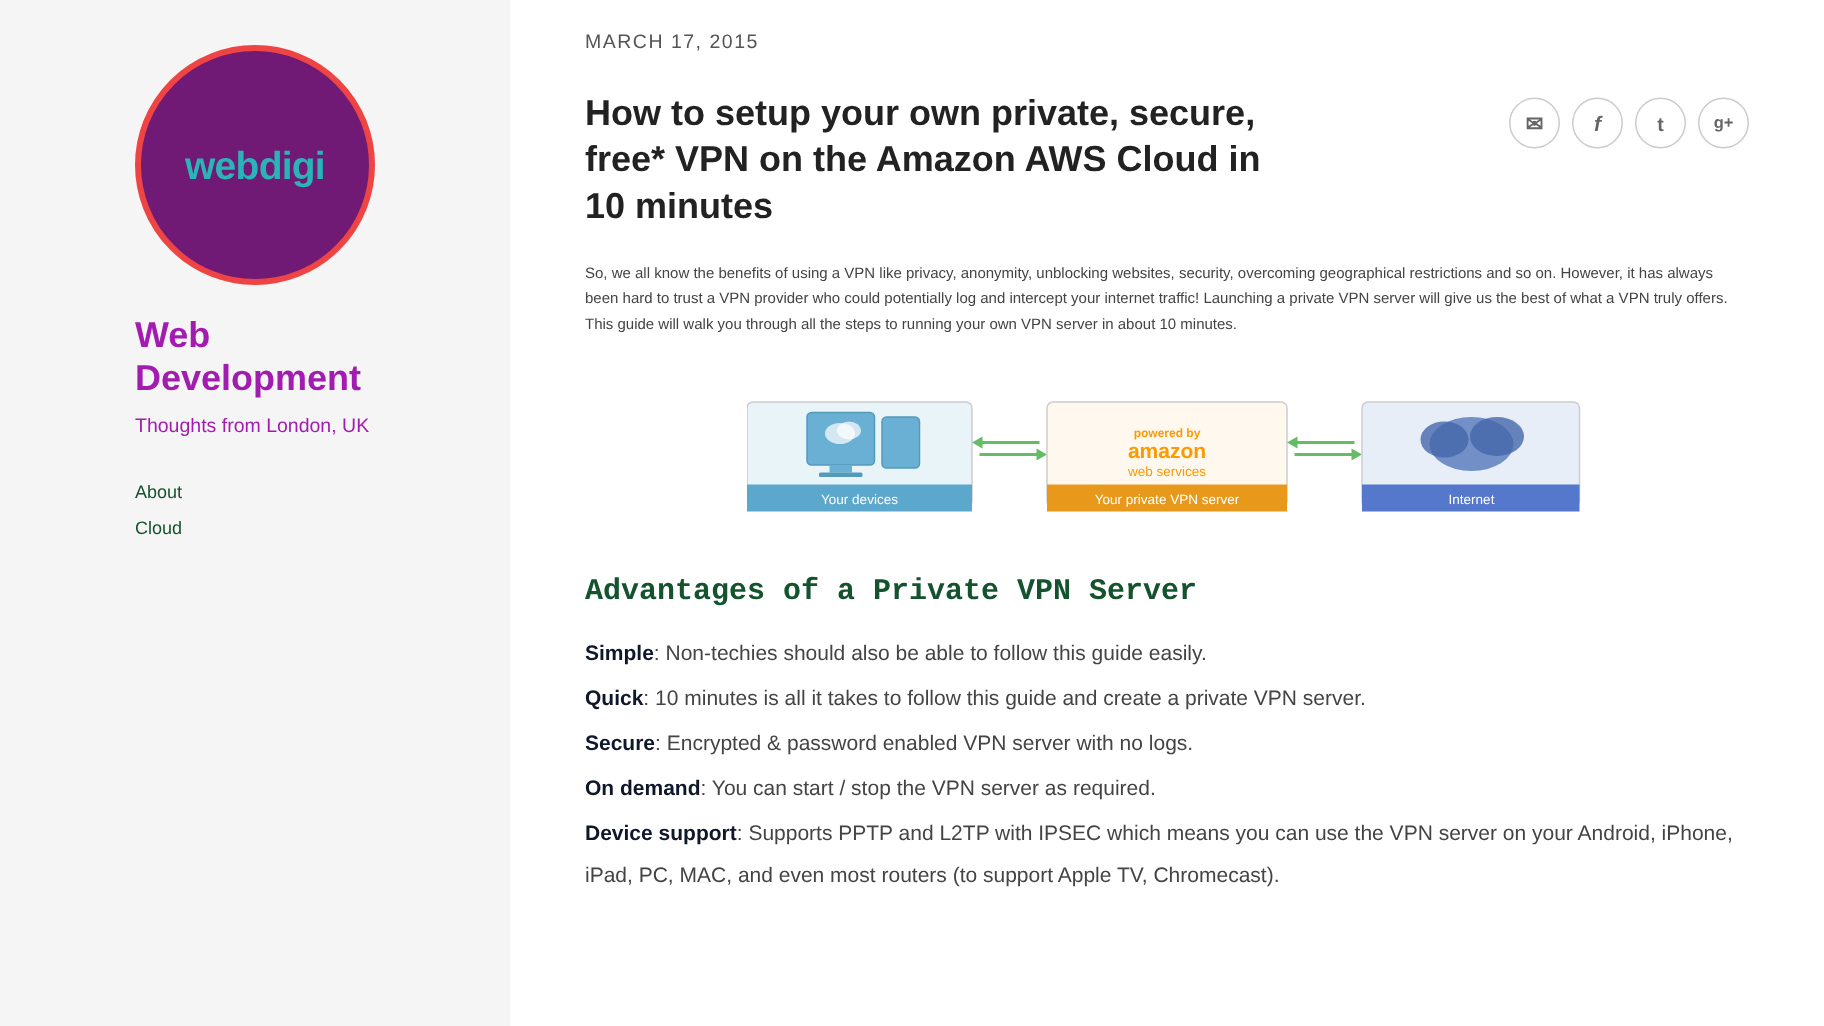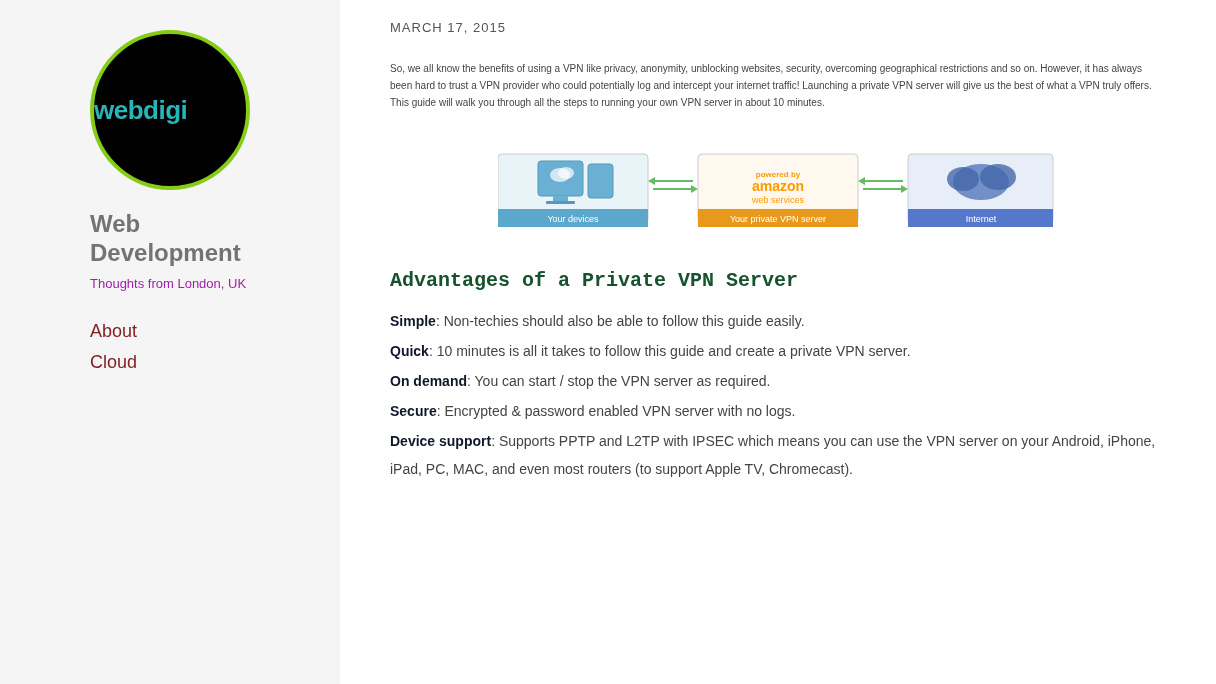--- a/index.html
+++ b/index.html
@@ -20,46 +20,46 @@
       display: flex;
       flex-direction: column;
       align-items: center;
       padding-top: 30px;
     }
 
     .logo-circle {
       width: 160px;
       height: 160px;
       border-radius: 50%;
-      border: 4px solid #84cc16;
+      border: 4px solid #ef4444;
       display: flex;
       align-items: center;
-      justify-content: flex-start;
-      background: #000000;
+      justify-content: center;
+      background: #701a75;
       margin-bottom: 20px;
     }
 
     .logo-text {
       font-family: Arial, sans-serif;
       font-size: 26px;
       font-weight: normal;
       color: #333;
       letter-spacing: -0.5px;
     }
 
     .logo-text span {
       font-weight: bold;
       color: #2ab4b8;
     }
 
     .site-title {
       font-family: Arial, sans-serif;
       font-size: 24px;
       font-weight: bold;
-      color: #737373;
+      color: #a21caf;
       text-align: left;
       width: 160px;
       line-height: 1.2;
       margin-bottom: 8px;
     }
 
     .site-subtitle {
       font-family: Arial, sans-serif;
       font-size: 13px;
       color: #a21caf;
@@ -67,22 +67,22 @@
       margin-bottom: 30px;
     }
 
     .nav-links {
       width: 160px;
     }
 
     .nav-link {
       display: block;
       font-family: Arial, sans-serif;
-      font-size: 18px;
-      color: #7f1d1d;
+      font-size: 12px;
+      color: #14532d;
       text-decoration: none;
       margin-bottom: 10px;
       cursor: pointer;
     }
 
     
     .main-content {
       flex: 1;
       background: #fff;
       padding: 20px 50px 40px 50px;
@@ -193,20 +193,29 @@
   <div class="site-subtitle">Thoughts from London, UK</div>
   <nav class="nav-links">
     <a class="nav-link" href="#about">About</a>
     <a class="nav-link" href="#apps">Cloud</a>
   </nav>
 </div>
 
 <div class="main-content">
   <div class="post-date">MARCH 17, 2015</div>
 
+  <div class="post-header">
+    <h1 class="post-title">How to setup your own private, secure, free* VPN on the Amazon AWS Cloud in 10 minutes</h1>
+    <div class="social-icons">
+      <div class="social-icon" title="Email">✉</div>
+      <div class="social-icon" title="Facebook" style="font-style:italic;">f</div>
+      <div class="social-icon" title="Twitter" style="font-size:13px;">t</div>
+      <div class="social-icon" title="Google+" style="font-size:11px;">g+</div>
+    </div>
+  </div>
 
   <p class="post-intro">So, we all know the benefits of using a VPN like privacy, anonymity, unblocking websites, security, overcoming geographical restrictions and so on. However, it has always been hard to trust a VPN provider who could potentially log and intercept your internet traffic! Launching a private VPN server will give us the best of what a VPN truly offers. This guide will walk you through all the steps to running your own VPN server in about 10 minutes.</p>
 
   <div class="vpn-diagram">
     <svg viewBox="0 0 560 90" xmlns="http://www.w3.org/2000/svg">
 
       <rect x="0" y="5" width="150" height="70" rx="4" fill="#e8f4f8" stroke="#ccc" stroke-width="1"></rect>
 
       <rect x="40" y="12" width="45" height="35" rx="3" fill="#6ab0d4" stroke="#5599bb" stroke-width="1"></rect>
       <rect x="55" y="47" width="15" height="5" fill="#6ab0d4"></rect>
@@ -252,19 +261,19 @@
 
       <rect x="410" y="60" width="145" height="18" rx="0" fill="#5577cc"></rect>
       <text x="483" y="73" text-anchor="middle" font-family="Arial" font-size="9" fill="#fff">Internet</text>
     </svg>
   </div>
 
   <h2 class="section-title">Advantages of a Private VPN Server</h2>
   <div class="advantages-list">
     <p><strong>Simple</strong>: Non-techies should also be able to follow this guide easily.</p>
     <p><strong>Quick</strong>: 10 minutes is all it takes to follow this guide and create a private VPN server.</p>
+    <p><strong>Secure</strong>: Encrypted &amp; password enabled VPN server with no logs.</p>
     <p><strong>On demand</strong>: You can start / stop the VPN server as required.</p>
-    <p><strong>Secure</strong>: Encrypted &amp; password enabled VPN server with no logs.</p>
     <p><strong>Device support</strong>: Supports PPTP and L2TP with IPSEC which means you can use the VPN server on your Android, iPhone, iPad, PC, MAC, and even most routers (to support Apple TV, Chromecast).</p>
 
   </div>
 
 </div>
 
 </body></html>

